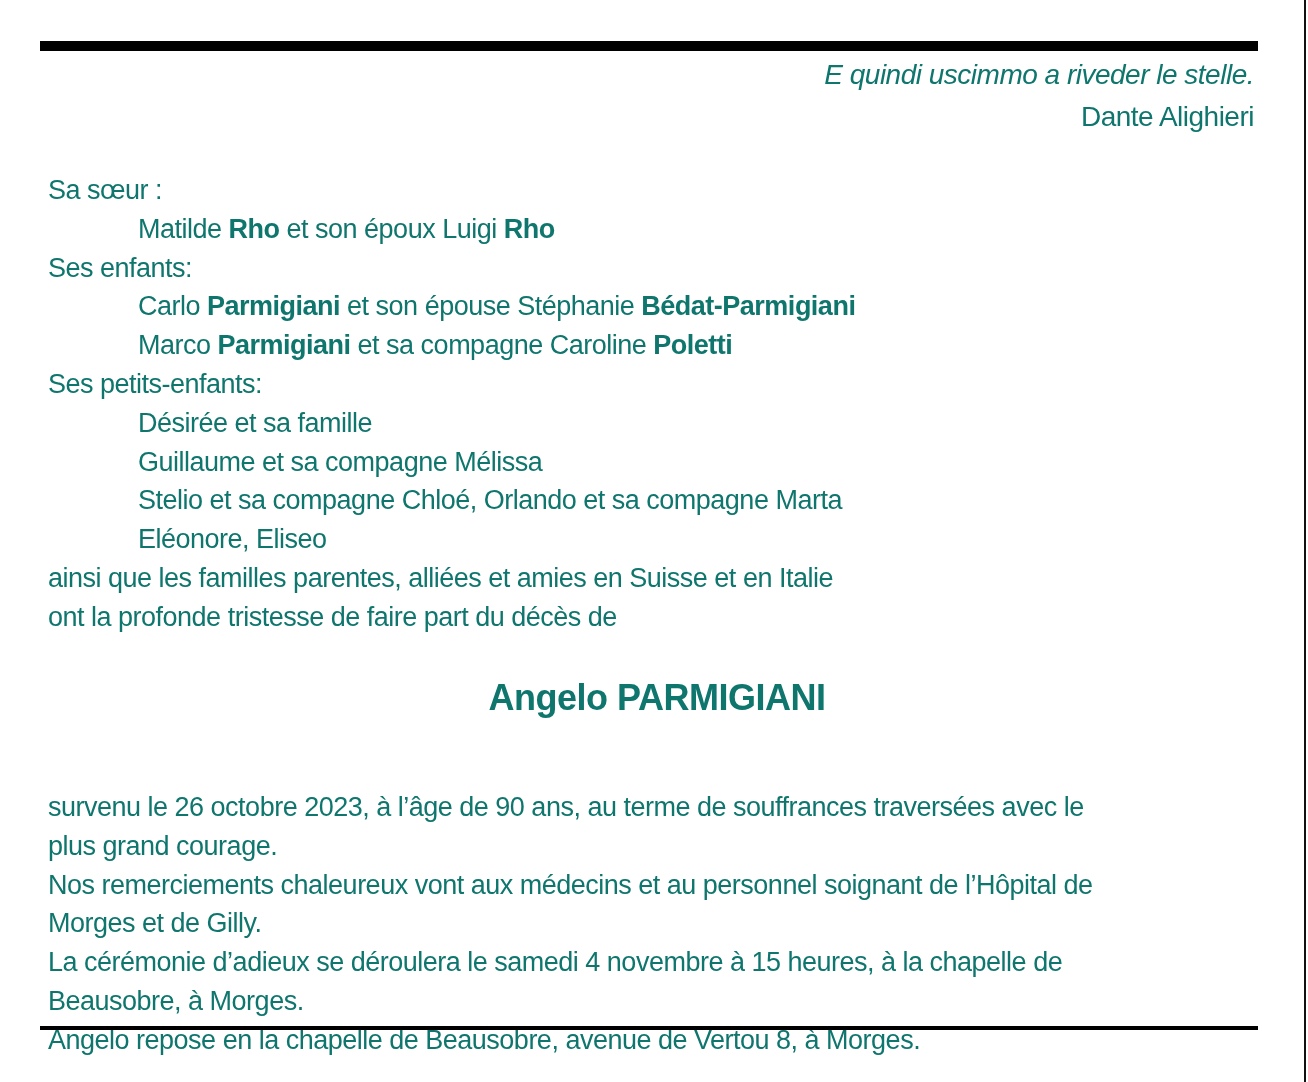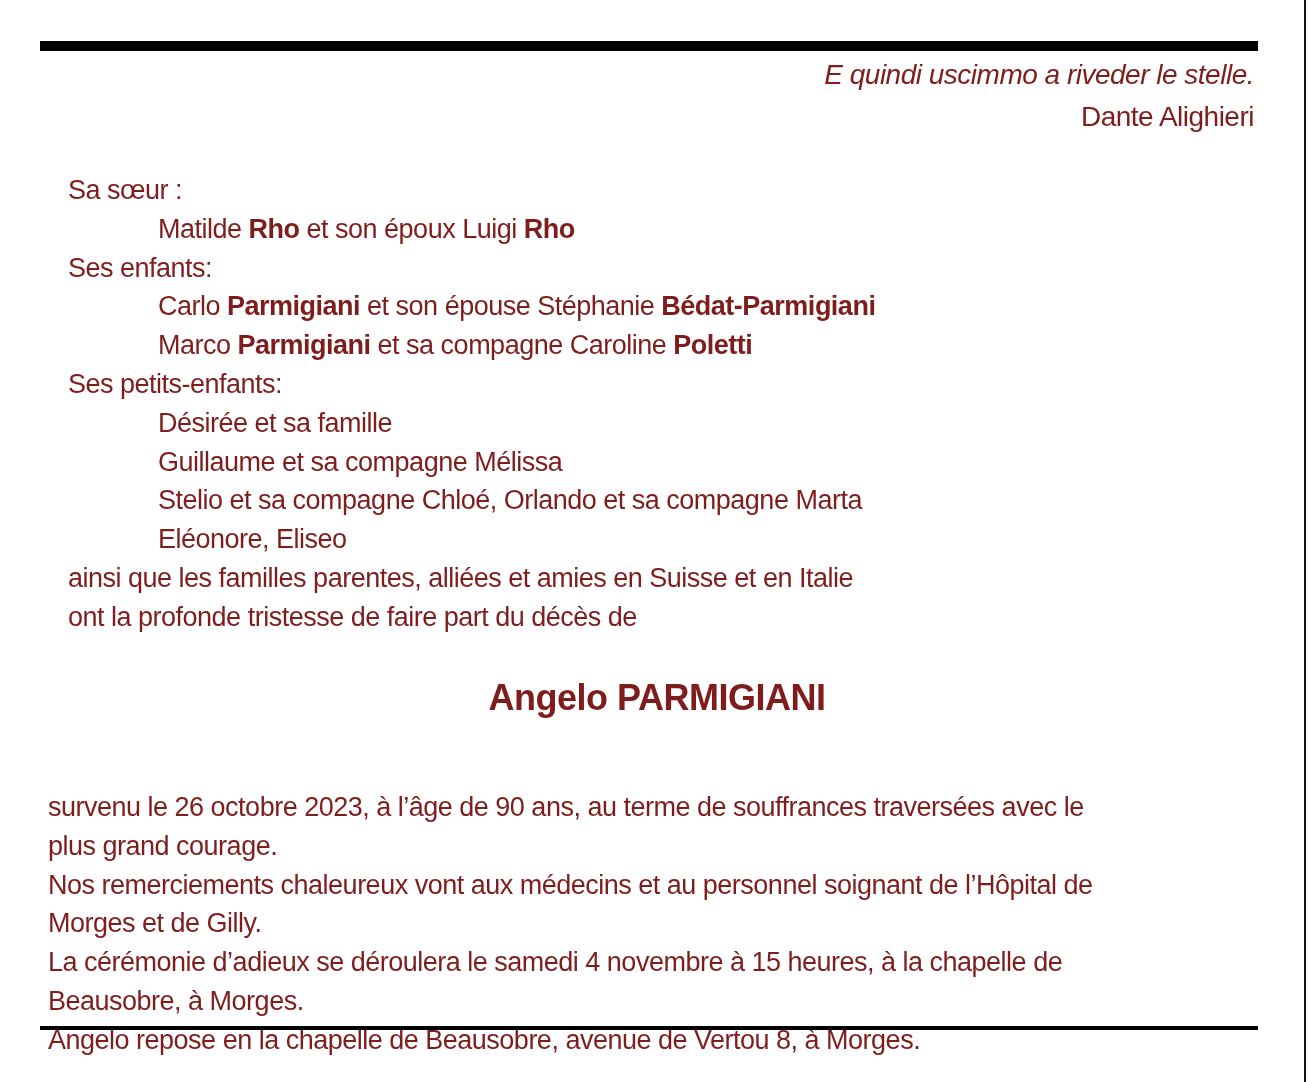--- a/index.html
+++ b/index.html
@@ -5,21 +5,21 @@
   html, body {
     margin: 0;
     padding: 0;
     background: #ffffff;
   }
   .page {
     position: relative;
     width: 1308px;
     height: 1082px;
     background: #ffffff;
-    color: #7f1d1d;
+    color: #0f766e;
     font-family: "Liberation Sans", "DejaVu Sans", sans-serif;
     overflow: hidden;
   }
   .rule-top {
     position: absolute;
     left: 40px;
     top: 41px;
     width: 1218px;
     height: 10px;
     background: #000000;
@@ -55,21 +55,20 @@
     font-style: italic;
   }
   .family {
     position: absolute;
     top: 171px;
     left: 48px;
     width: 1210px;
     font-size: 27px;
     line-height: 38.8px;
     letter-spacing: -0.5px;
-    margin-left: 20px;
   }
   .family .line {
     white-space: nowrap;
   }
   .family .indent {
     padding-left: 90px;
   }
   .b {
     font-weight: 700;
   }

